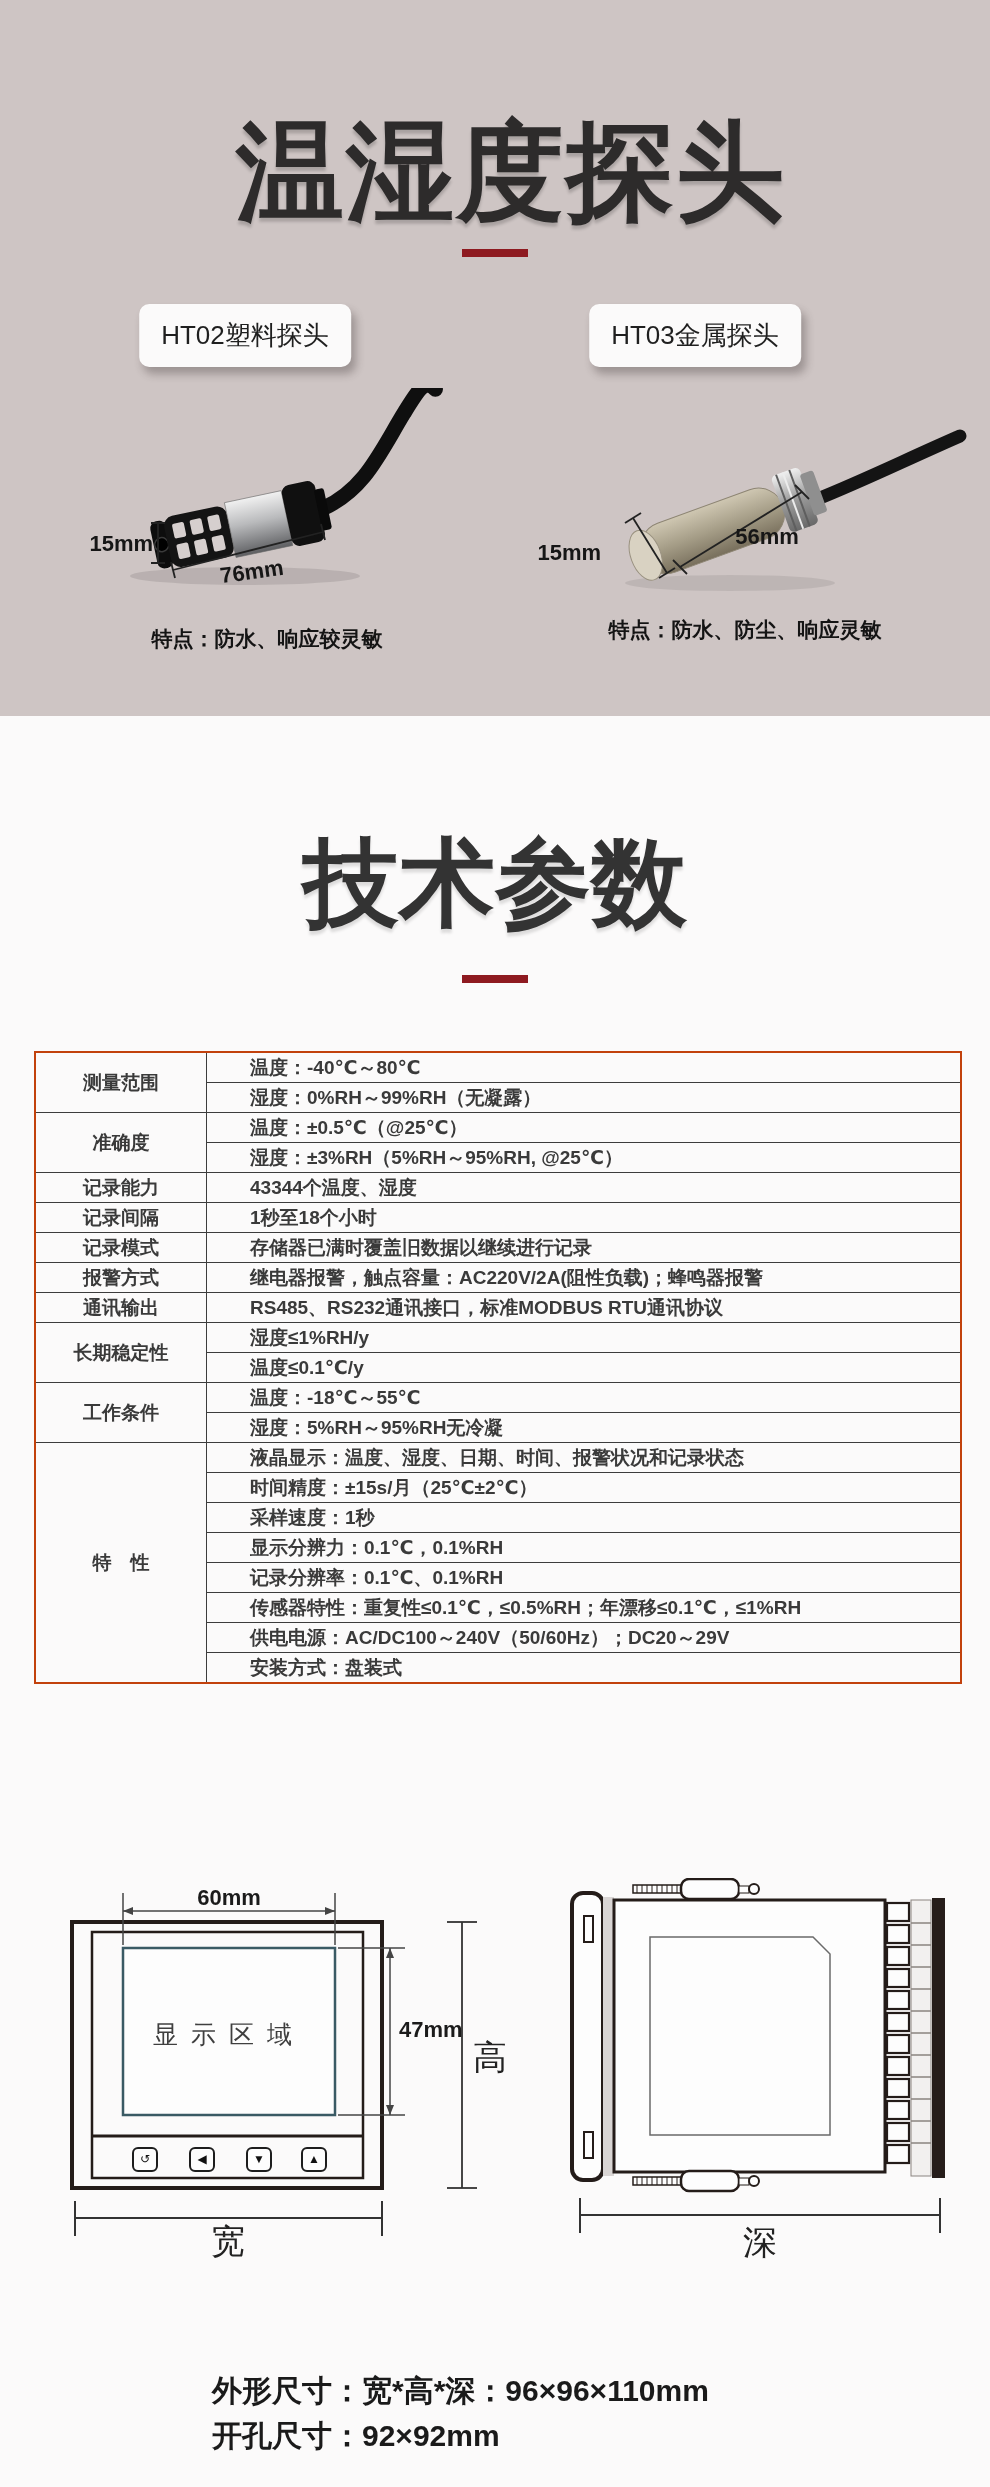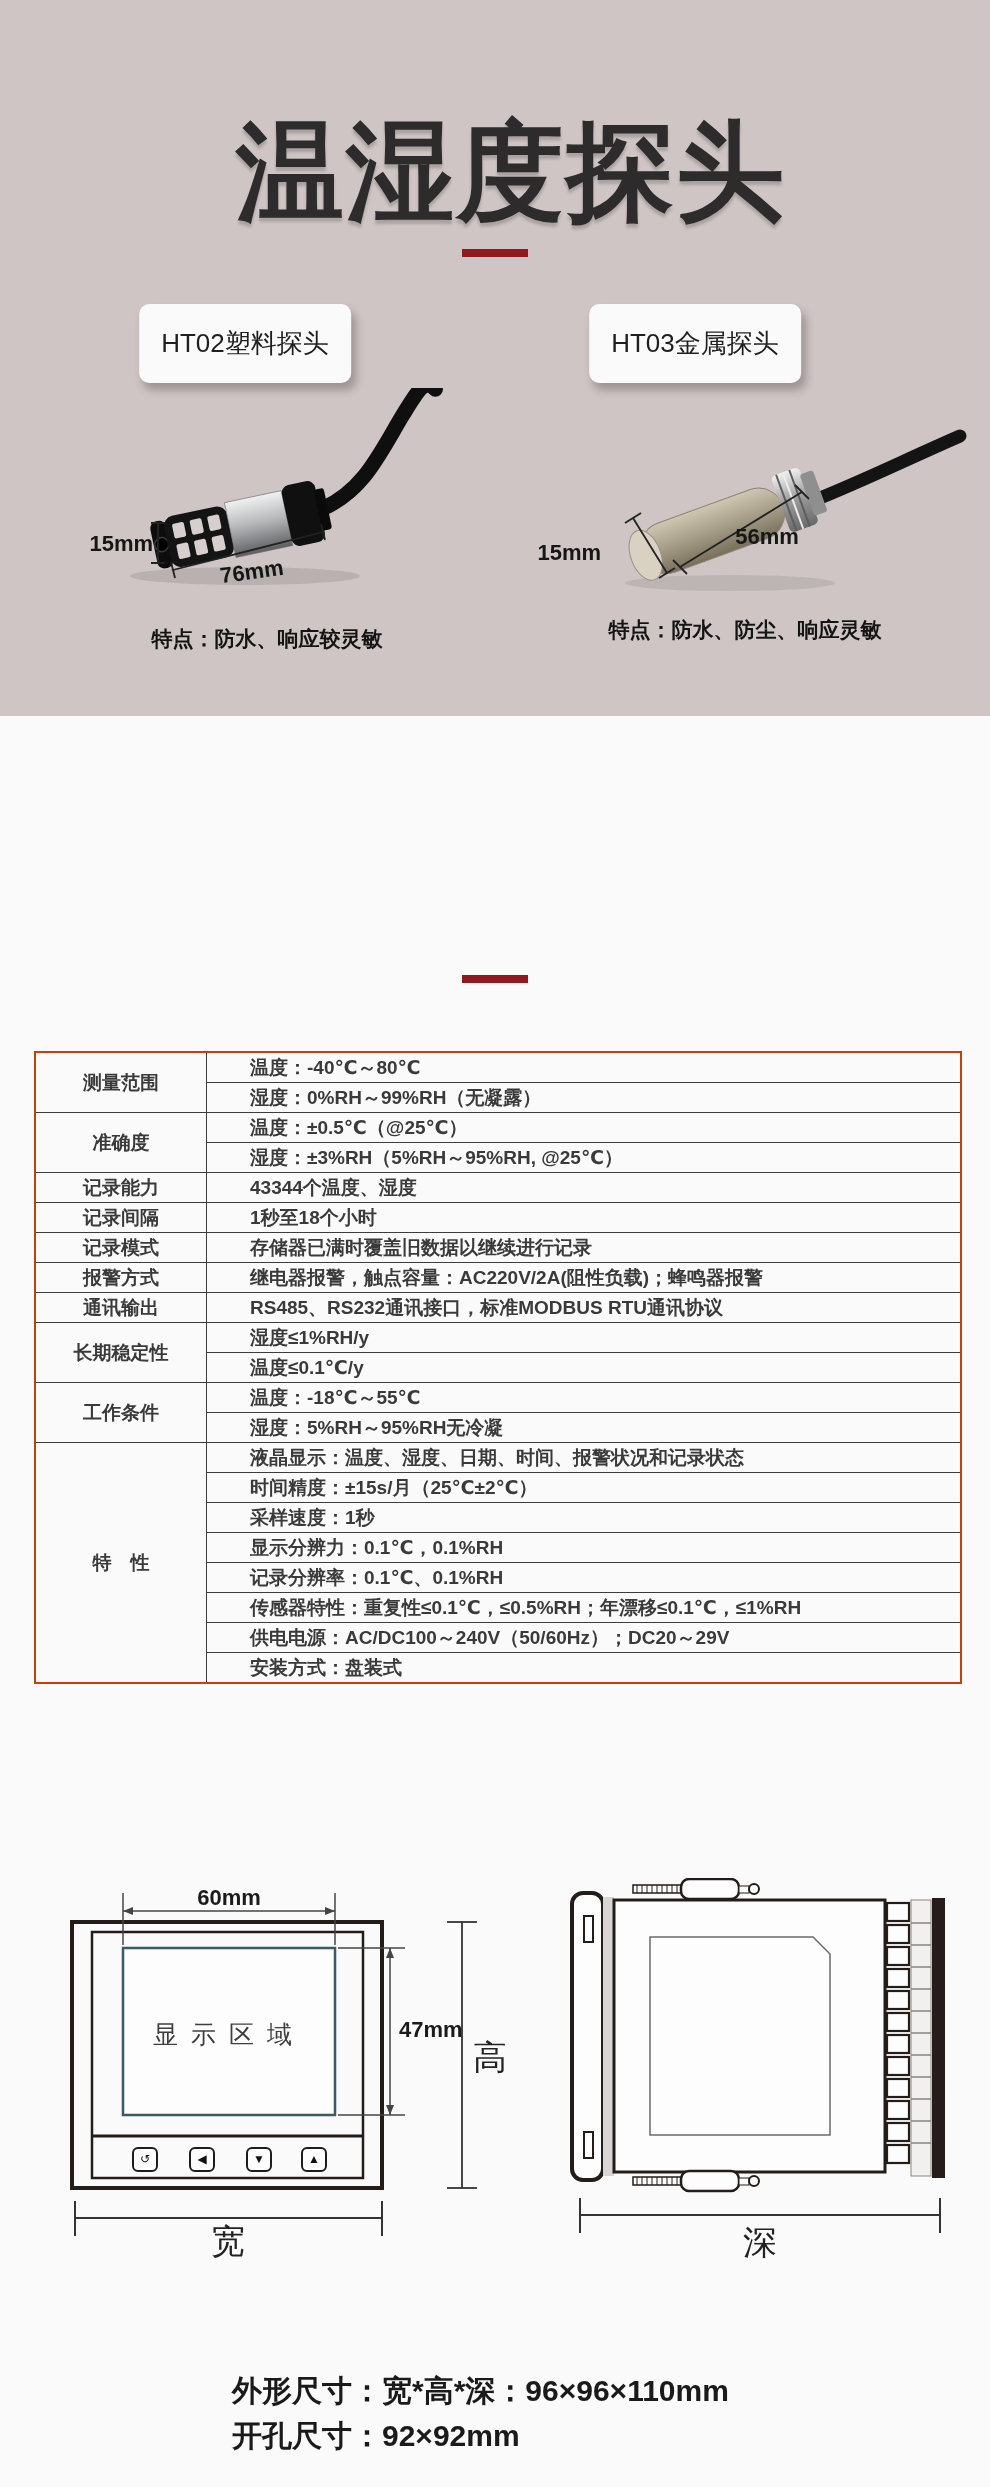--- a/index.html
+++ b/index.html
@@ -7,21 +7,21 @@
           font-family:"Liberation Sans","DejaVu Sans",sans-serif;}
   
   .hero{position:absolute;left:0;top:0;width:990px;height:716px;background:#cec5c4;}
   .hero-title{position:absolute;left:0;top:84px;width:100%;margin:16px;text-align:center;
               font-size:108px;font-weight:900;color:#2d2b2b;letter-spacing:2px;
               text-shadow:0 4px 3px rgba(0,0,0,0.18);}
   .dash{position:absolute;left:50%;transform:translateX(-50%);width:66px;height:8px;background:#8e1a20;}
   .dash-hero{top:249px;}
   .dash-specs{top:975px;}
   .probe-label{position:absolute;top:304px;transform:translateX(-50%);height:63px;line-height:63px;
-               padding:8px 22px;background:#fbfafa;border-radius:10px;font-size:26px;color:#1f1f1f;
+               padding:0 22px;background:#fbfafa;border-radius:10px;font-size:26px;color:#1f1f1f;
                font-weight:500;box-shadow:4px 7px 9px rgba(55,45,45,0.33);white-space:nowrap;}
   .probe-svg{position:absolute;width:460px;height:230px;}
   .probe-svg text{font-family:"Liberation Sans","DejaVu Sans",sans-serif;font-weight:700;
                   font-size:22px;fill:#161616;}
   .feature{position:absolute;transform:translateX(-50%);font-size:21px;font-weight:700;color:#141414;
            white-space:nowrap;}
   
   .specs-title{position:absolute;left:0;top:820px;width:100%;margin:0;text-align:center;
                font-size:96px;font-weight:900;color:#333;text-shadow:0 4px 3px rgba(0,0,0,0.12);}
   .spec-table{position:absolute;left:34px;top:1051px;width:928px;border-collapse:collapse;
@@ -44,21 +44,21 @@
   .dim-47{left:344px;top:132px;}
   .axis-label{position:absolute;font-family:"Liberation Serif","DejaVu Serif",serif;font-size:34px;
               color:#222;white-space:nowrap;}
   .axis-height{left:418px;top:150px;}
   .axis-width{left:173px;top:334px;transform:translateX(-50%);}
   .axis-depth{left:205px;top:342px;transform:translateX(-50%);}
   .fv-btn{position:absolute;top:262px;width:22px;height:21px;border:2px solid #1d1d1d;border-radius:6px;
           font-size:12px;line-height:20px;text-align:center;color:#111;background:#fdfdfd;}
   
   .summary{position:absolute;left:212px;top:2368px;font-size:30px;font-weight:700;color:#1a1a1a;
-           line-height:45px;white-space:nowrap;margin-left:20px;}
+           line-height:45px;white-space:nowrap;}
 </style>
 </head>
 <body>
 
 <div id="canvas">
 
   <section class="hero">
     <h1 class="hero-title">温湿度探头</h1>
     <div class="dash dash-hero"></div>
 
@@ -130,20 +130,21 @@
       <line x1="165" y1="179" x2="287" y2="104" stroke="#222" stroke-width="1.8"></line>
       <line x1="158" y1="172" x2="172" y2="186" stroke="#222" stroke-width="1.8"></line>
       <line x1="280" y1="97" x2="294" y2="111" stroke="#222" stroke-width="1.8"></line>
       <text x="252" y="156" text-anchor="middle">56mm</text>
     </svg>
 
     <div class="feature" style="left:267px;top:625px;">特点：防水、响应较灵敏</div>
     <div class="feature" style="left:745px;top:616px;text-align:center;">特点：防水、防尘、响应灵敏</div>
   </section>
 
+  <h2 class="specs-title">技术参数</h2>
   <div class="dash dash-specs"></div>
 
   <table class="spec-table">
     <tbody>
         <tr>
       <td class="lbl" rowspan="2">测量范围</td>
       <td class="val">温度：-40℃～80℃</td>
     </tr>
     <tr>
           <td class="val">湿度：0%RH～99%RH（无凝露）</td>

